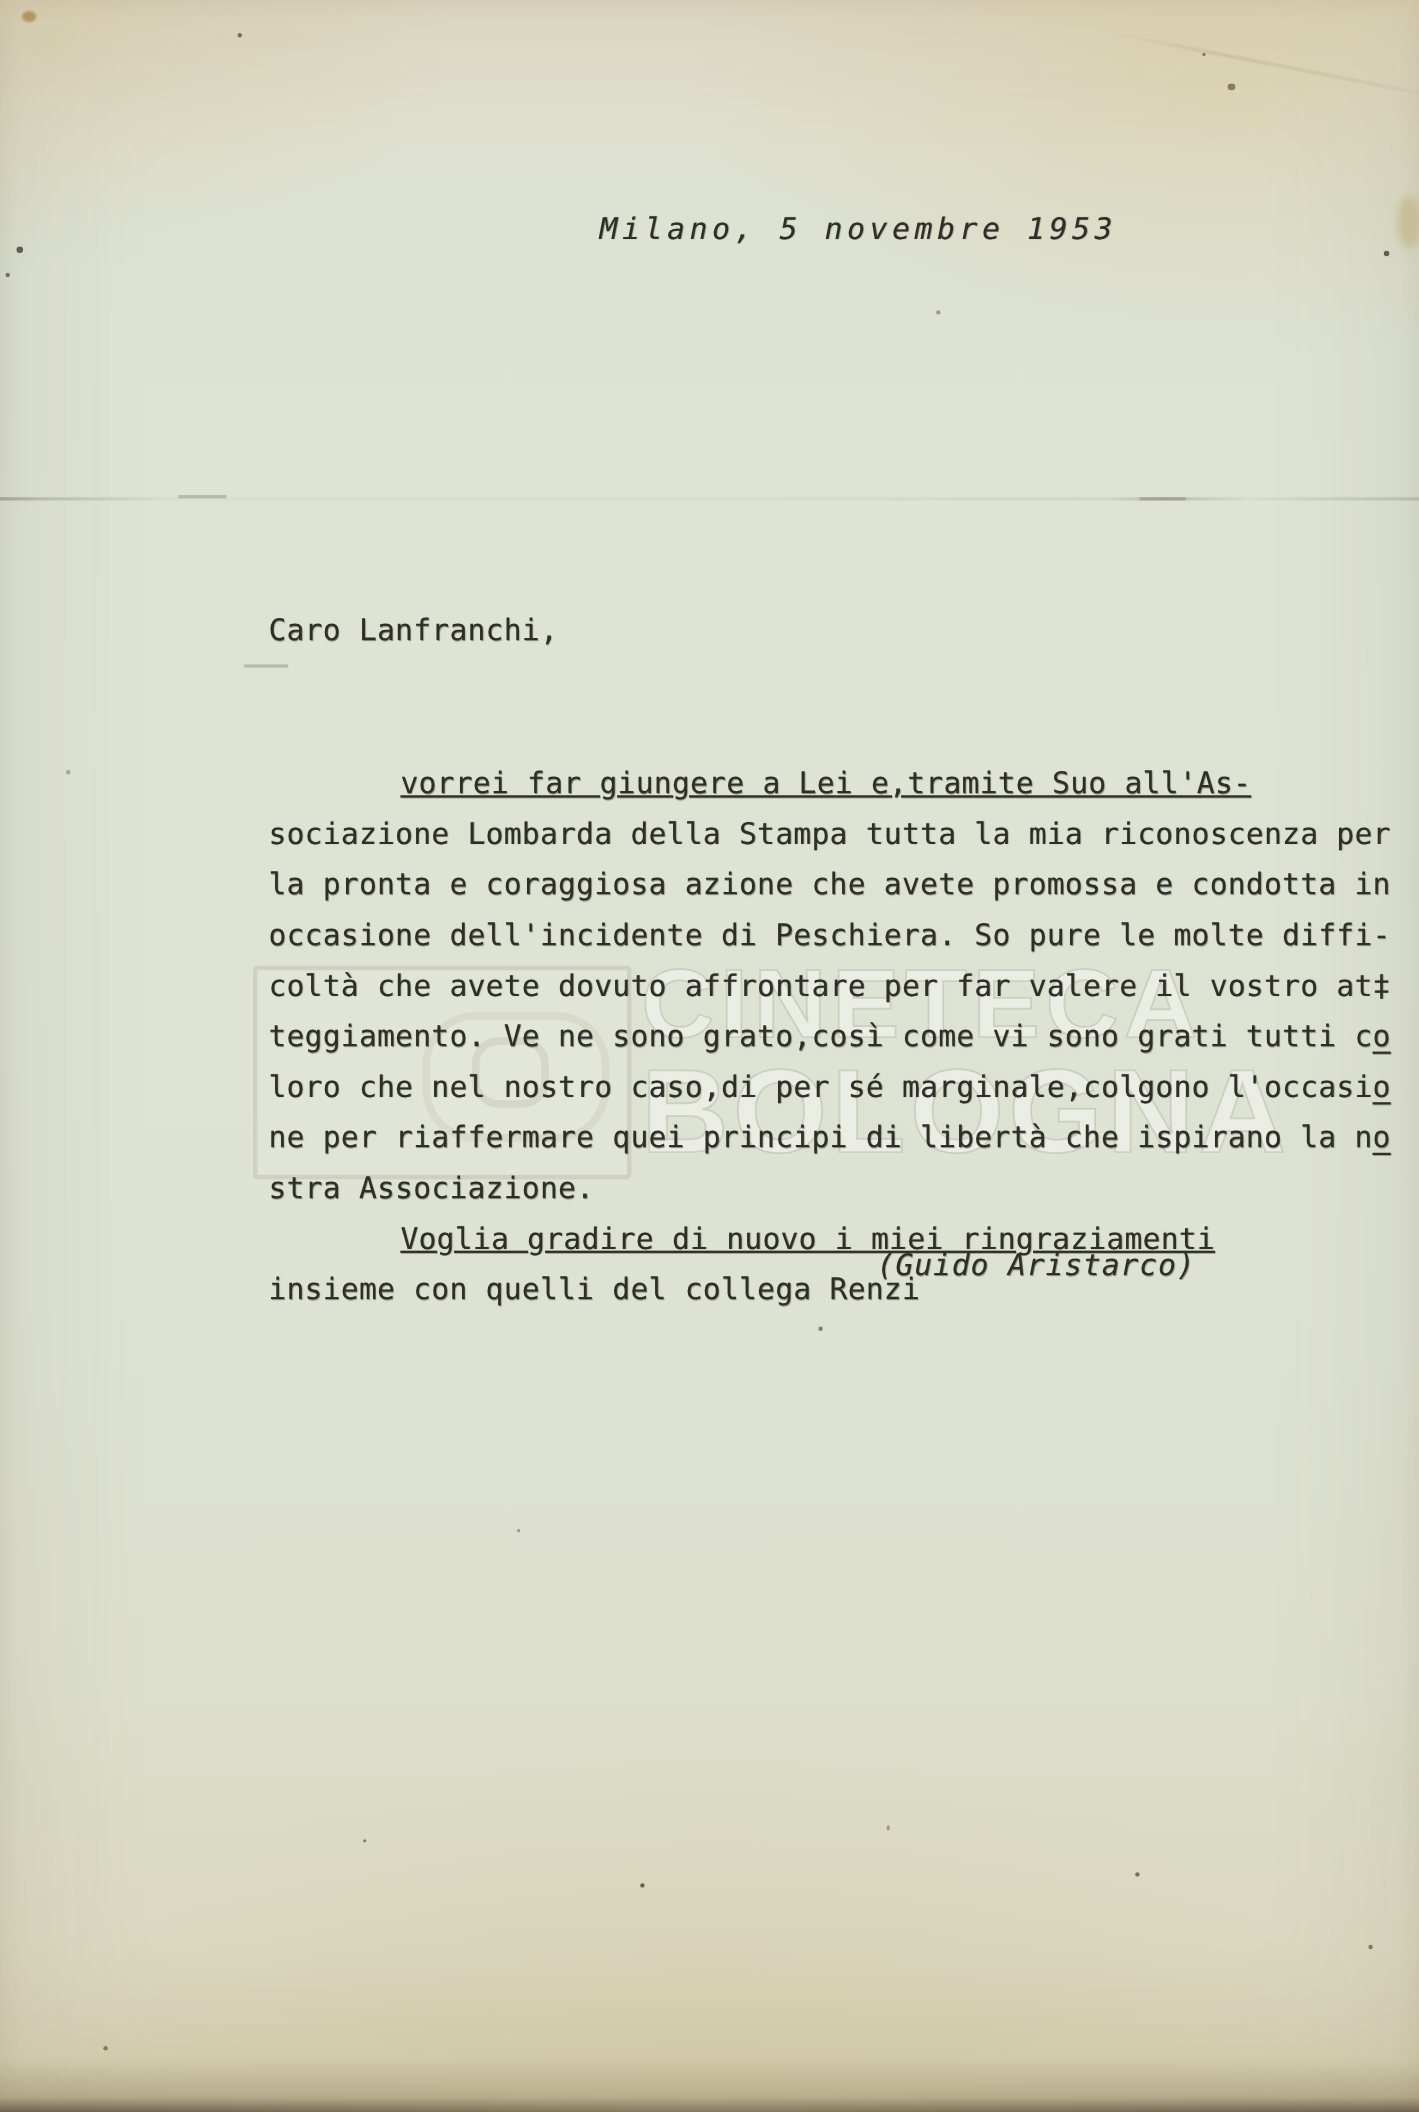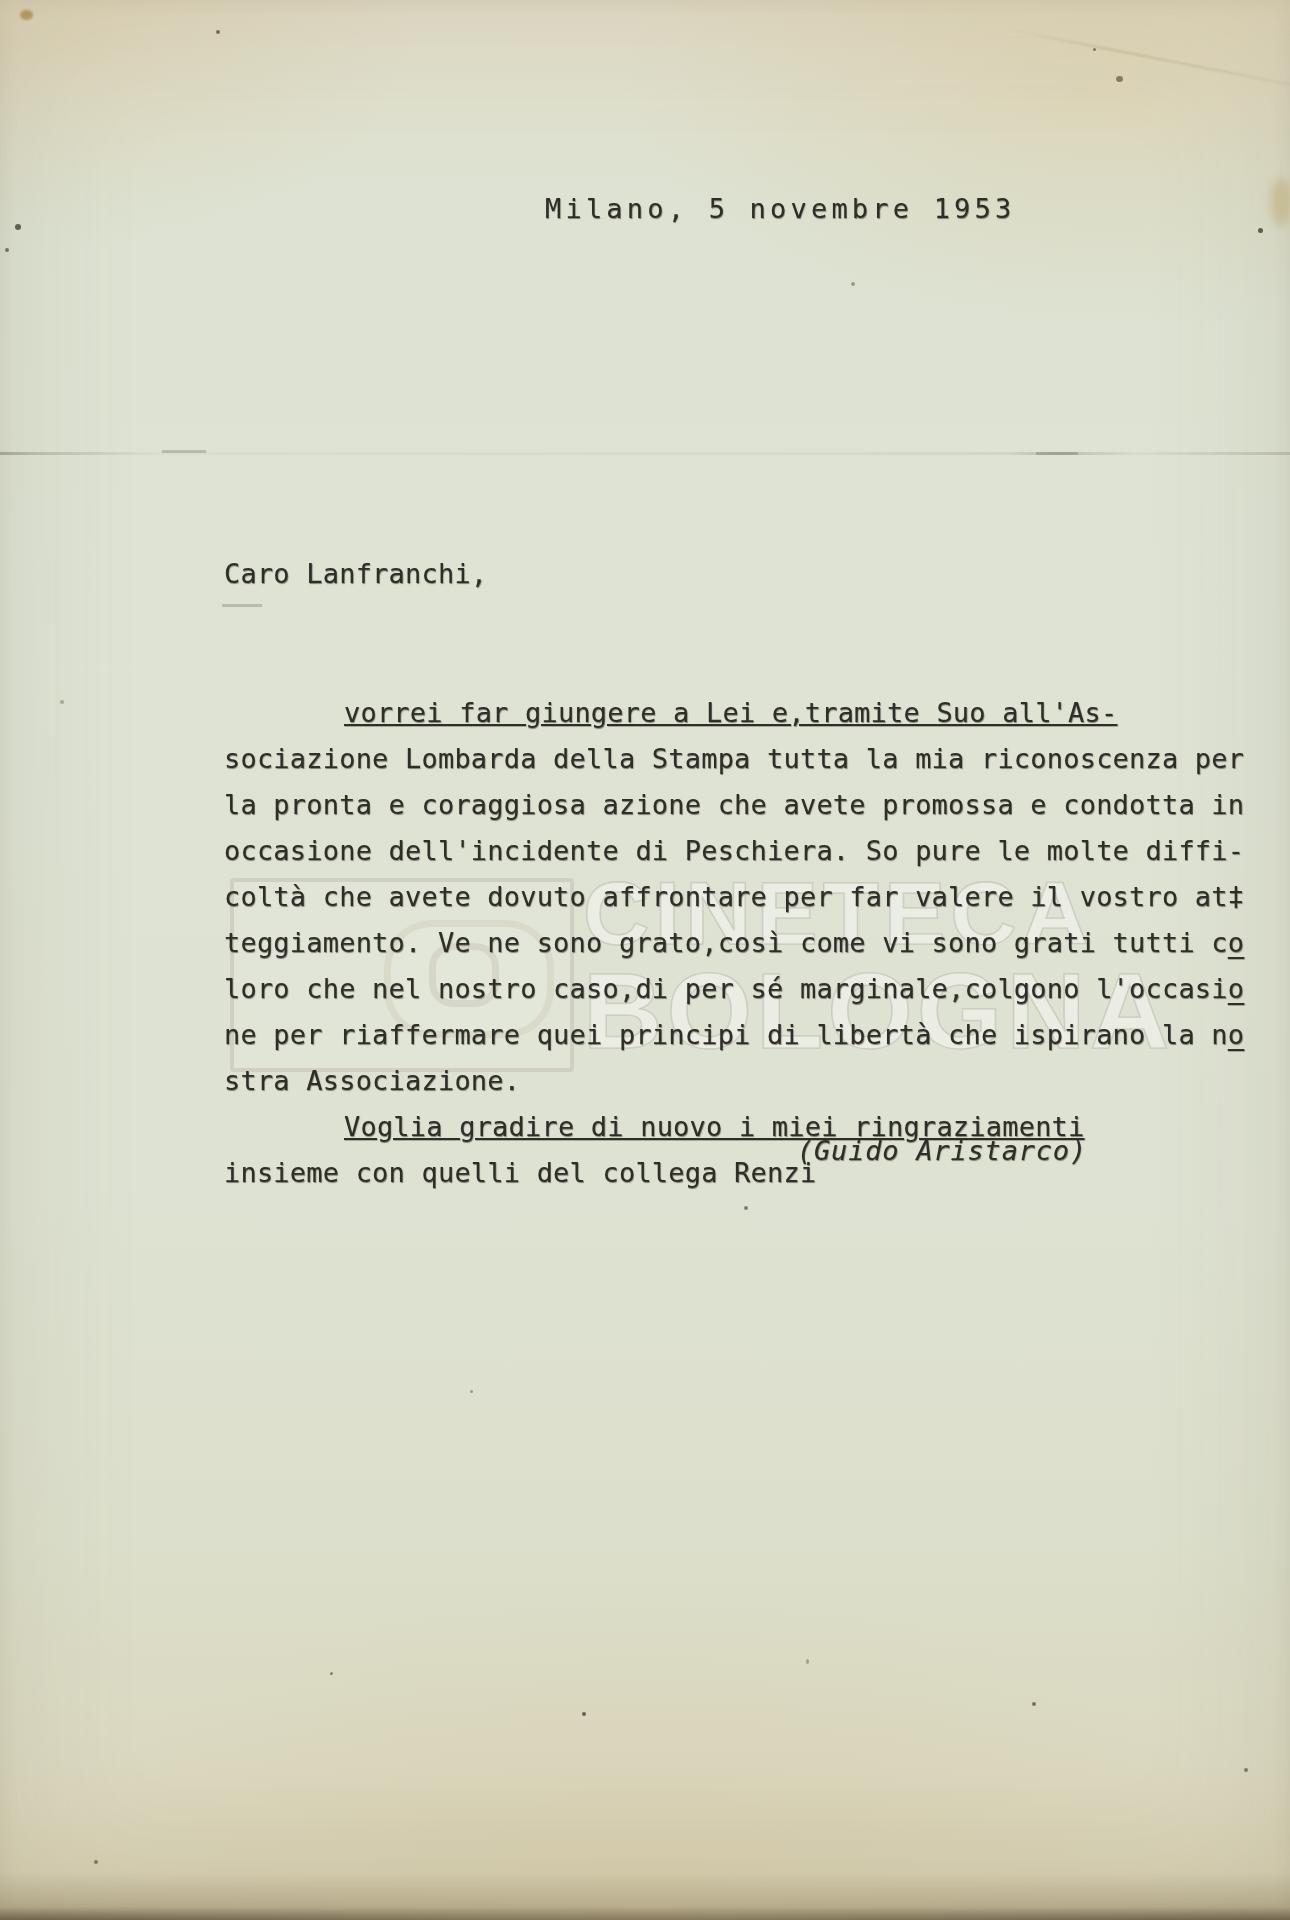--- a/index.html
+++ b/index.html
@@ -22,22 +22,22 @@
     content:"";position:absolute;inset:0;pointer-events:none;
     box-shadow: inset 0 0 140px rgba(125,113,82,0.16), inset 0 0 20px rgba(105,95,65,0.10);
   }
   
   .typed{
     position:absolute;color:#2e2d27;
     font-size:27px;letter-spacing:0.2px;
     text-shadow:0.6px 0.6px 0.9px rgba(48,46,40,0.55);
     white-space:pre;
   }
-  .dateline{left:545px;top:193px;letter-spacing:4.2px;}
-  .body-block{left:224px;top:489px;}
+  .dateline{left:545px;top:193px;letter-spacing:4.2px;font-style:italic;}
+  .body-block{left:244px;top:489px;}
   .tline{height:46px;line-height:46px;}
   .tline.indent{padding-left:120px;text-decoration:underline;}
   .utail{text-decoration:underline;text-underline-offset:5px;text-decoration-thickness:2px;}
   .signature{left:797px;top:1135px;letter-spacing:0.8px;font-style:italic;}
   
   .watermark{position:absolute;left:0;top:0;pointer-events:none;}
   .wm-box{
     position:absolute;left:230px;top:878px;width:336px;height:186px;
     border:4px solid rgba(176,174,158,0.38);
     background:rgba(255,255,255,0.10);

